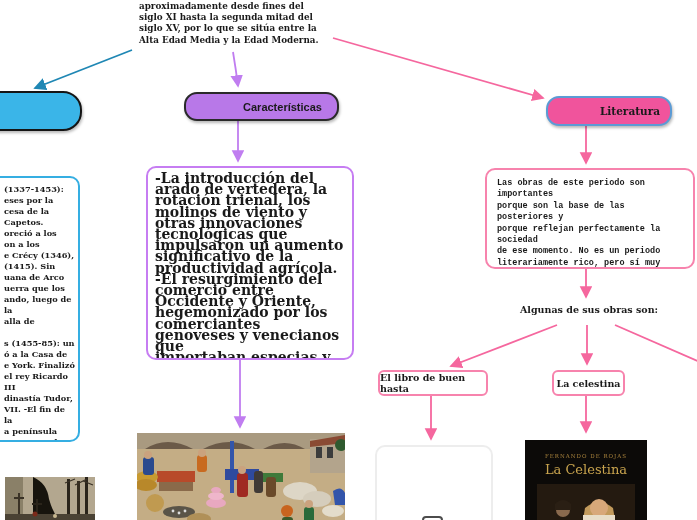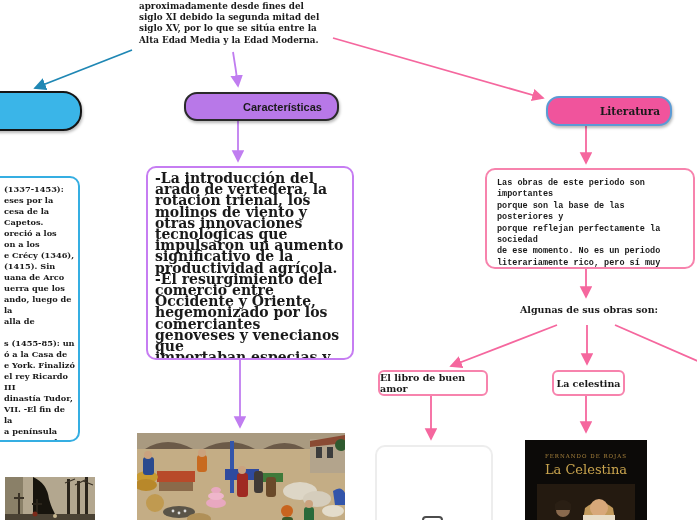--- a/index.html
+++ b/index.html
@@ -83,21 +83,21 @@
     <path d="M586,124 L586,163" stroke="#f5679e" stroke-width="1.8" fill="none" marker-end="url(#m-pink)"></path>
     <path d="M586,267 L586,297" stroke="#f5679e" stroke-width="1.8" fill="none" marker-end="url(#m-pink)"></path>
     <path d="M557,325 L451,366" stroke="#f5679e" stroke-width="1.8" fill="none" marker-end="url(#m-pink)"></path>
     <path d="M587,325 L587,364" stroke="#f5679e" stroke-width="1.8" fill="none" marker-end="url(#m-pink)"></path>
     <path d="M615,325 L702,363" stroke="#f5679e" stroke-width="1.8" fill="none"></path>
     <path d="M431,394 L431,439" stroke="#f5679e" stroke-width="1.8" fill="none" marker-end="url(#m-pink)"></path>
     <path d="M586,394 L586,432" stroke="#f5679e" stroke-width="1.8" fill="none" marker-end="url(#m-pink)"></path>
   </svg>
 
   <div class="abs z2 top-note prewrap">aproximadamente desde fines del
-siglo XI debido la segunda mitad del
+siglo XI hasta la segunda mitad del
 siglo XV, por lo que se sitúa entre la
 Alta Edad Media y la Edad Moderna.</div>
 
   <div class="abs z2 pill node-cyan"></div>
 
   <div class="abs z2 pill node-caract">
     <span>Características</span>
   </div>
 
   <div class="abs z2 pill node-lit">
@@ -149,21 +149,21 @@
 porque son la base de las posteriores y
 porque reflejan perfectamente la sociedad
 de ese momento. No es un periodo
 literariamente rico, pero sí muy
 importante para la formación de la
 literatura “romance”.</div>
 
   <div class="abs z2 obras-caption">Algunas de sus obras son:</div>
 
   <div class="abs z2 rect-node node-libro">
-    <span>El libro de buen amor</span>
+    <span>El libro de buen hasta</span>
   </div>
   <div class="abs z2 rect-node node-celes">
     <span>La celestina</span>
   </div>
 
   <div class="abs z2 img-frame" style="left:137px;top:433px;width:208px;height:87px;">
     <svg width="208" height="100" viewBox="0 0 208 100">
       <rect x="0" y="0" width="208" height="100" fill="#c4ad85"></rect>
       <rect x="0" y="0" width="208" height="16" fill="#a99a80"></rect>
       <path d="M8,16 Q30,2 56,16 Z" fill="#6b5a48"></path>

